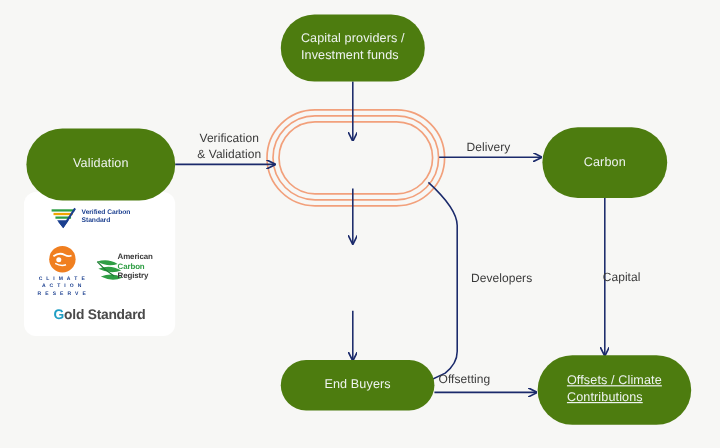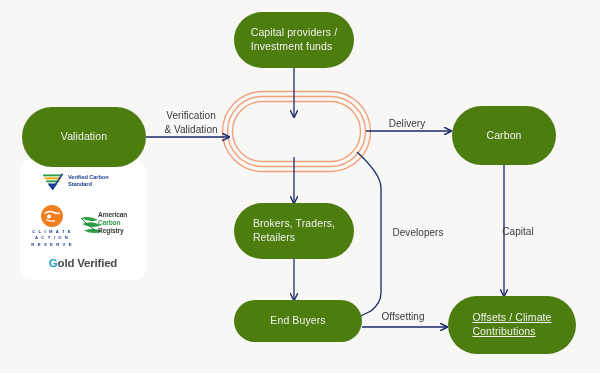--- a/index.html
+++ b/index.html
@@ -119,21 +119,21 @@
       </svg>
       <div class="acr-txt">
         <div>American</div>
         <div class="carbon">Carbon</div>
         <div>Registry</div>
       </div>
     </div>
 
     <div class="logo" id="logo-gs">
       <span class="gs-dot">G</span>
-        <span>old Verified</span>
+        <span>old Standard</span>
     </div>
   </div>
 
   <svg class="layer" style="z-index:4">
     <rect x="222.5" y="91.5" width="148" height="80" rx="40" ry="40" fill="none" stroke="#f2a07b" stroke-width="1.4"></rect>
     <rect x="227.5" y="96.5" width="138" height="70" rx="35" ry="35" fill="none" stroke="#f2a07b" stroke-width="1.4"></rect>
     <rect x="232.5" y="101.5" width="128" height="60" rx="30" ry="30" fill="none" stroke="#f2a07b" stroke-width="1.4"></rect>
   </svg>
 
   <svg class="layer" style="z-index:5">
@@ -169,38 +169,34 @@
 
   <div class="node" id="n-standards" style="left:22px;top:107px;width:124px;height:60px;">
     <span>Validation</span>
   </div>
 
 
   <div class="node" id="n-credits" style="left:452px;top:106px;width:104px;height:59px;">
     <span>Carbon</span>
   </div>
 
-  <div class="node" id="n-brokers" style="left:234px;top:203px;width:120px;height:56px;">
-    <span>Brokers, Traders,
-Retailers</span>
-  </div>
 
   <div class="node" id="n-buyers" style="left:234px;top:300px;width:128px;height:42px;">
     <span>End Buyers</span>
   </div>
 
   <div class="node" id="n-offsets" style="left:448px;top:296px;width:128px;height:58px;text-decoration:underline;">
     <span>Offsets / Climate
 Contributions</span>
   </div>
 
   <div class="elabel" style="left:156px;top:109px;width:70px;">Verification
 &amp; Validation</div>
 
   <div class="elabel" style="left:374px;top:117px;width:66px;">Delivery</div>
 
   <div class="elabel" style="left:386px;top:226px;width:64px;">Developers</div>
 
   <div class="elabel" style="left:490px;top:225px;width:56px;">Capital</div>
 
-  <div class="elabel" style="left:372px;top:310px;width:62px;">Offsetting</div>
+  <div class="elabel" style="left:356px;top:310px;width:62px;">Offsetting</div>
 
 </div>
 
 </body></html>

